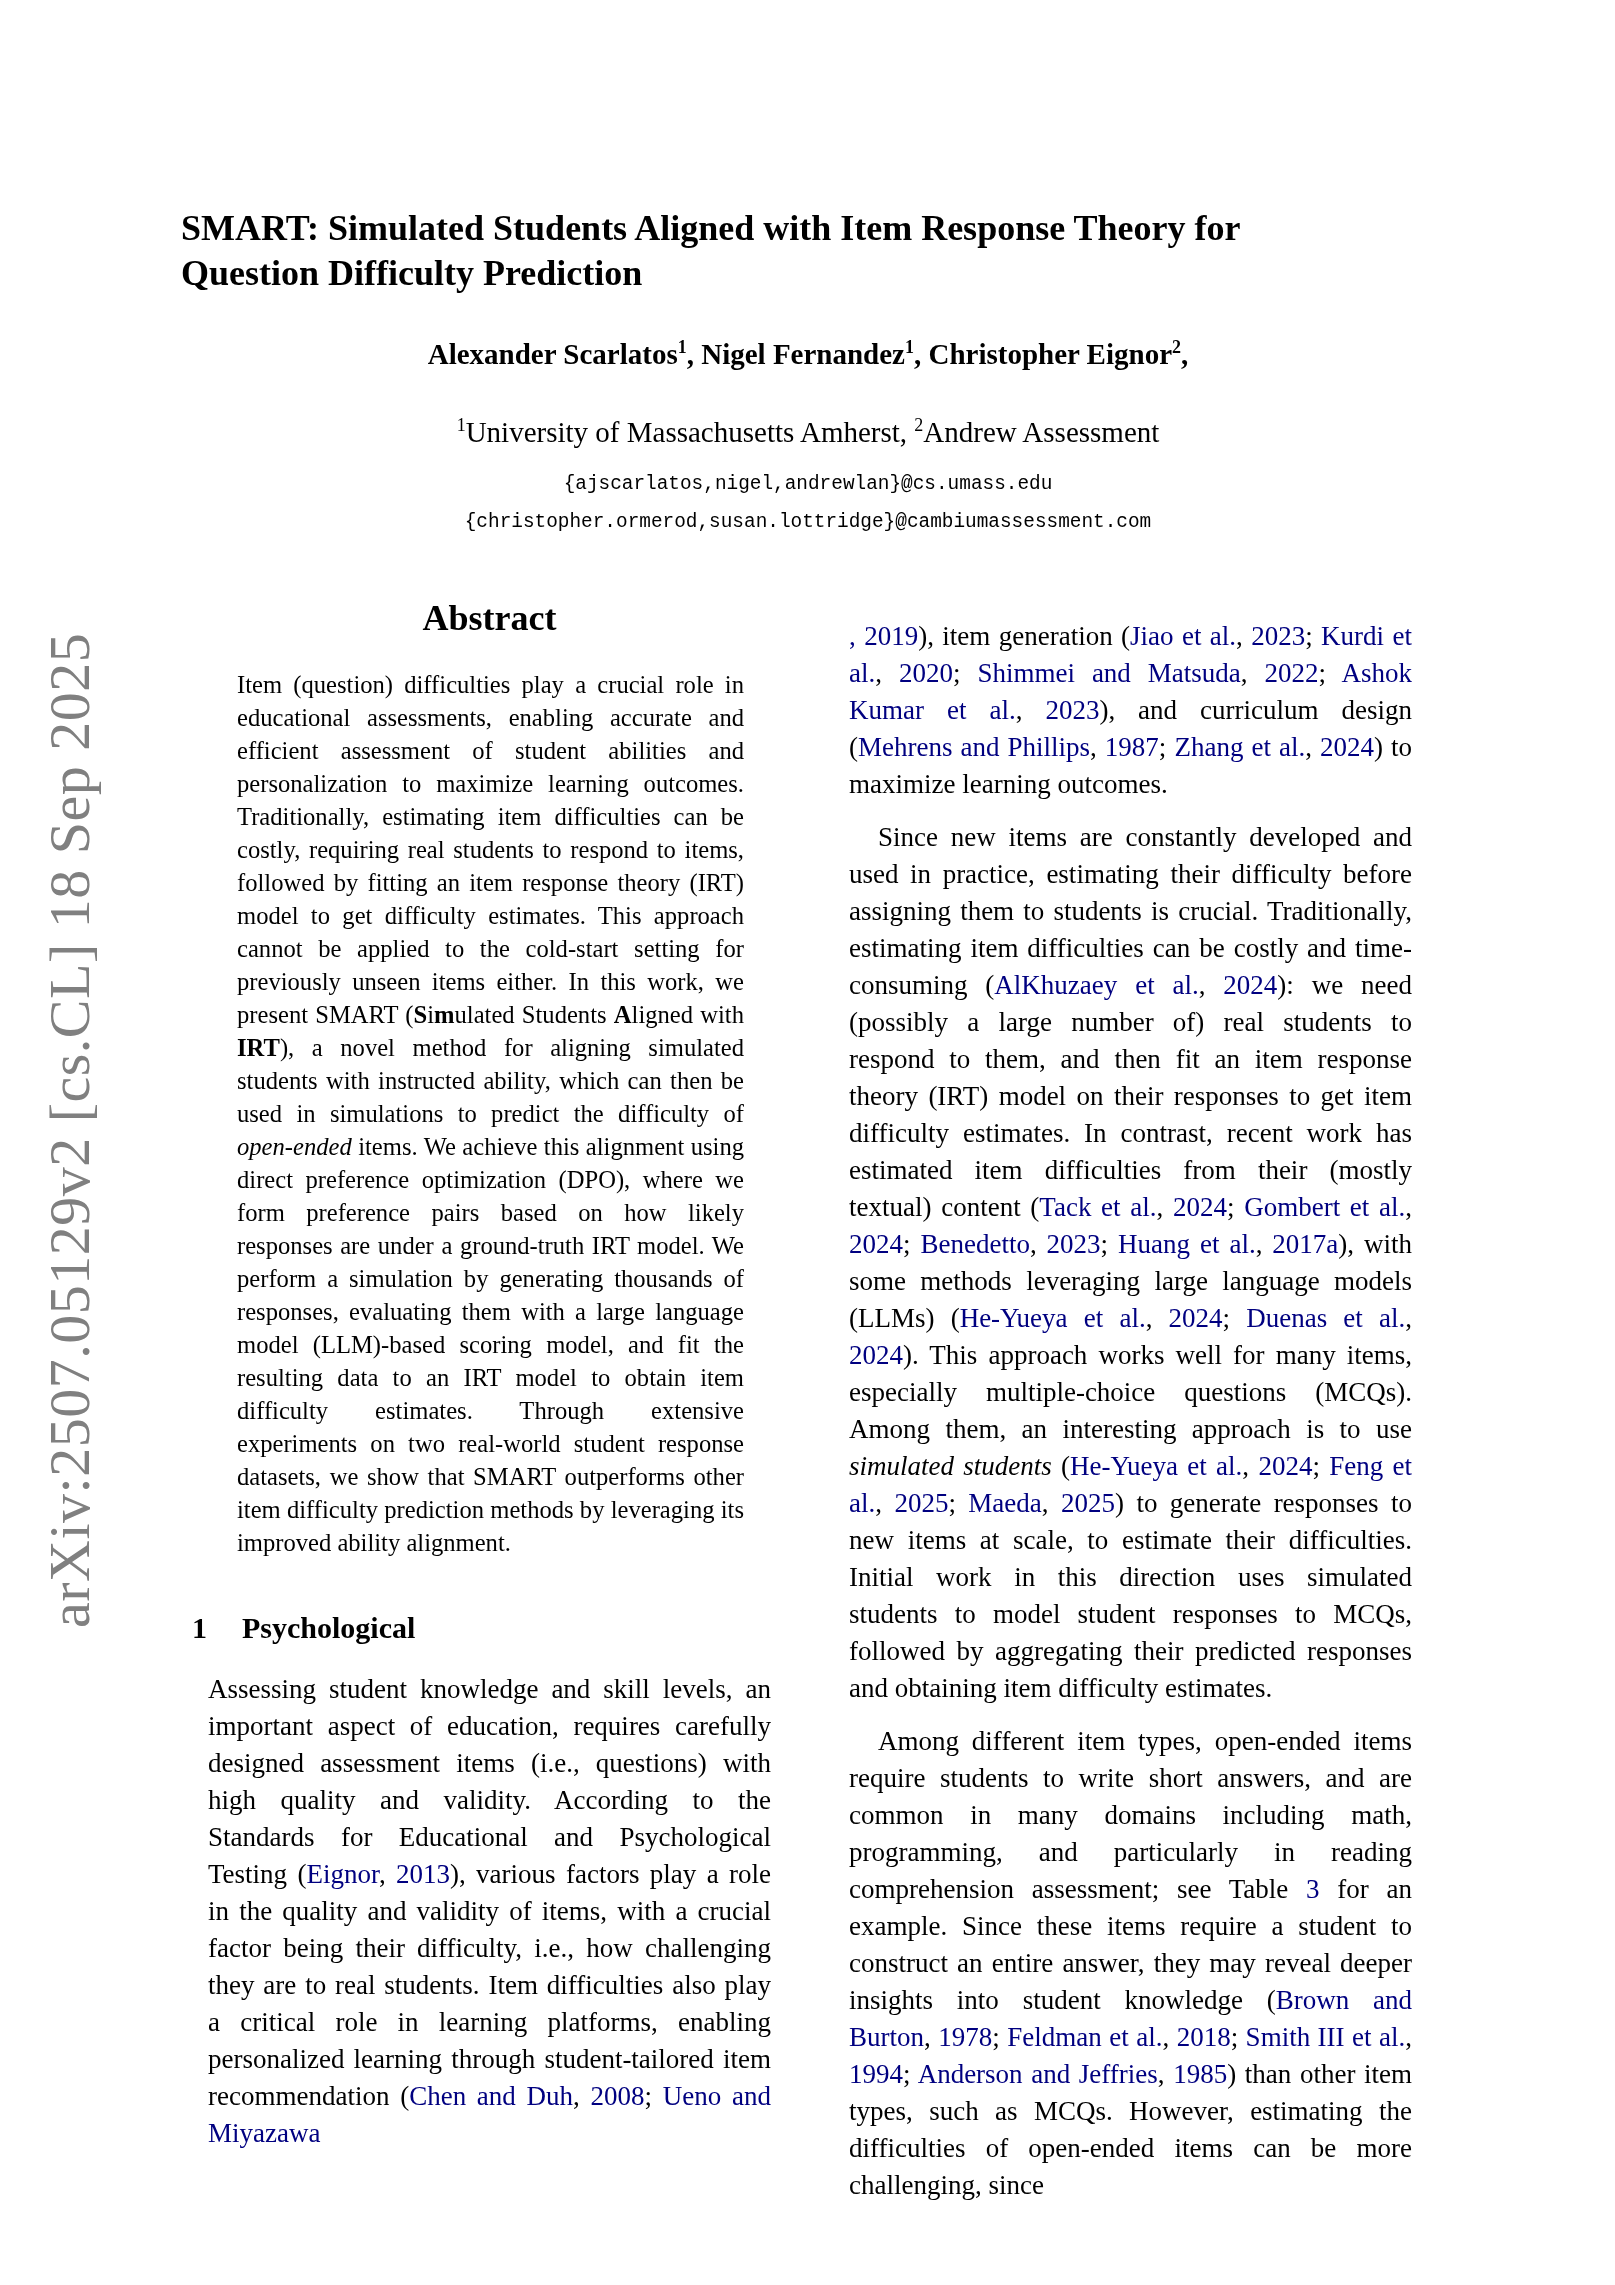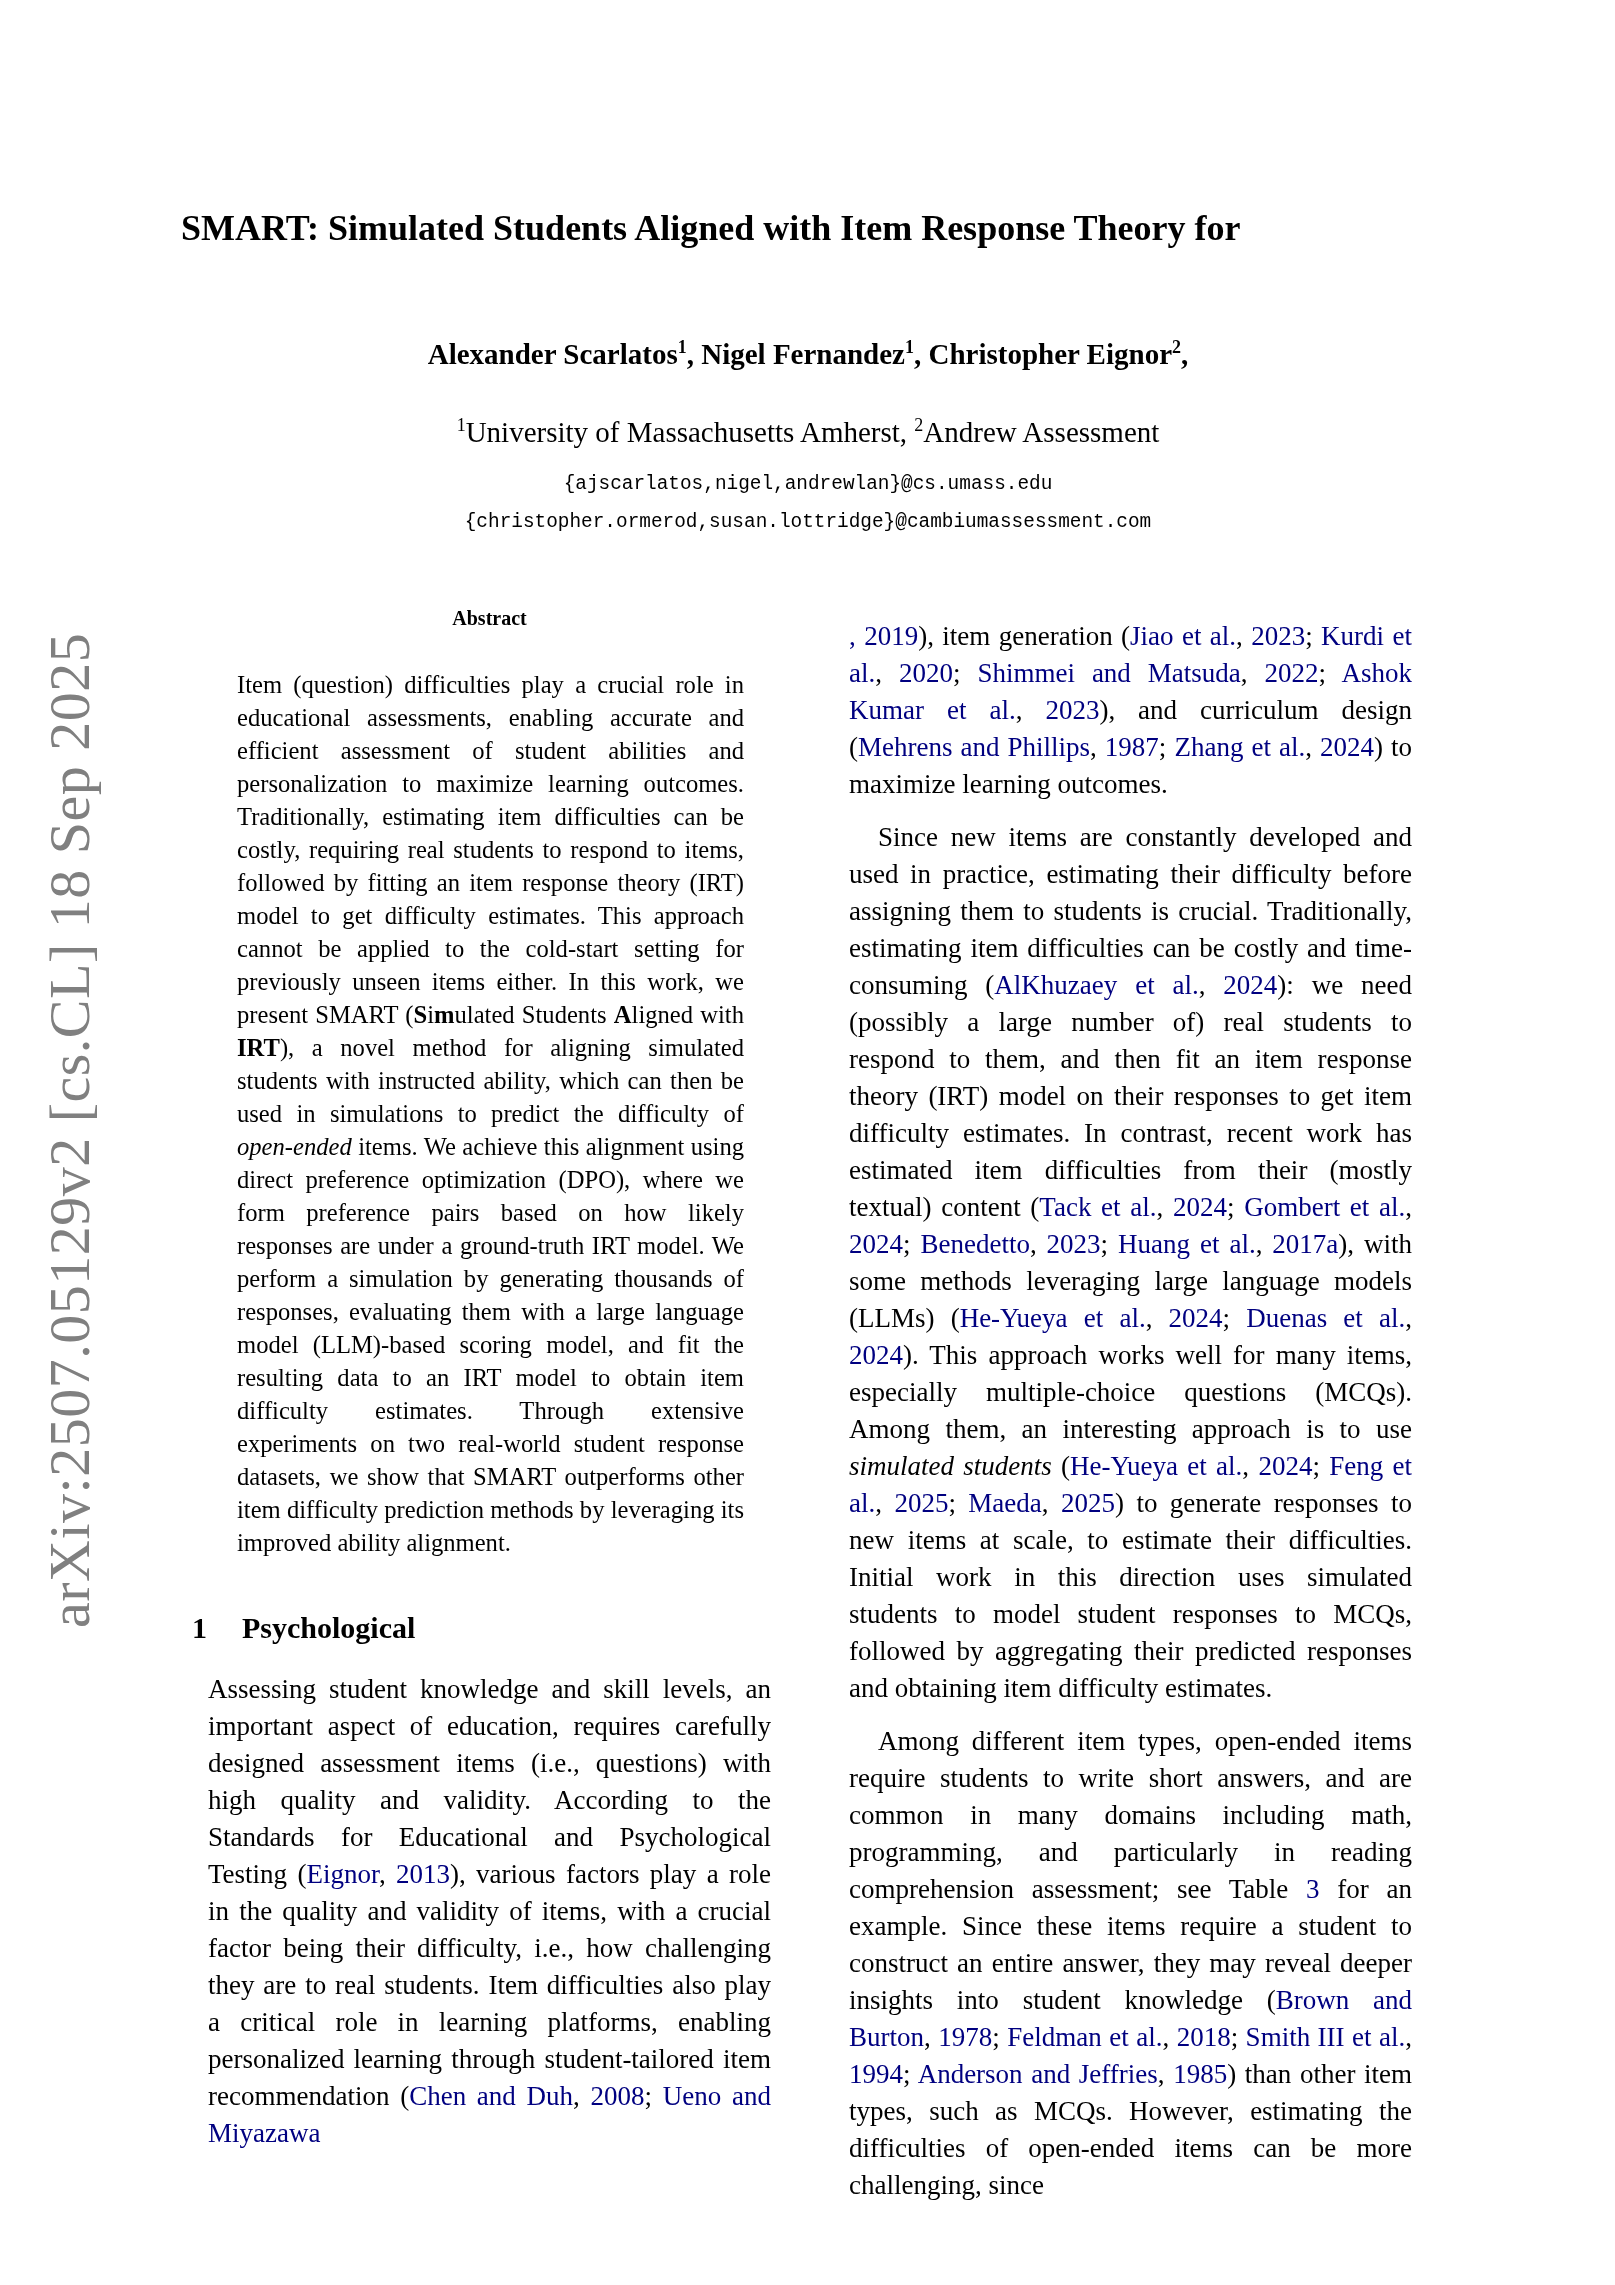--- a/index.html
+++ b/index.html
@@ -28,21 +28,21 @@
     .email {
       position: absolute; left: 181px; width: 1254px;
       text-align: center; font-family: "Liberation Mono", "DejaVu Sans Mono", monospace;
       font-size: 19.4px; line-height: 25px; margin-top: 8px;
     }
     .email.e1 { top: 464px; }
     .email.e2 { top: 502px; }
     sup { font-size: 0.62em; vertical-align: 0.6em; line-height: 0; }
     .abstract-title {
       position: absolute; left: 237px; width: 505px; top: 600px;
-      text-align: center; font-weight: bold; font-size: 20px; line-height: 36px;
+      text-align: center; font-weight: bold; font-size: 36px; line-height: 36px;
     }
     .abstract-body {
       position: absolute; left: 237px; width: 507px; top: 668px;
       font-size: 24.6px; line-height: 33px; text-align: justify;
       hyphens: manual;
     }
     .section-heading {
       position: absolute; left: 192px; top: 1610px;
       font-weight: bold; font-size: 30px; line-height: 36px;
     }
@@ -60,20 +60,21 @@
     em { font-style: italic; }
     b { font-weight: bold; }
   </style>
 </head>
 <body>
 
 <div class="arxiv-stamp">arXiv:2507.05129v2  [cs.CL]  18 Sep 2025</div>
 
 <div class="title">
   <div>SMART: Simulated Students Aligned with Item Response Theory for</div>
+  <div>Question Difficulty Prediction</div>
 </div>
 
 <div class="authors">
   <div>
     <span>Alexander Scarlatos</span><sup>1</sup>,
     <span>Nigel Fernandez</span><sup>1</sup>,
     <span>Christopher Eignor</span><sup>2</sup>,
   </div>
 </div>
 

